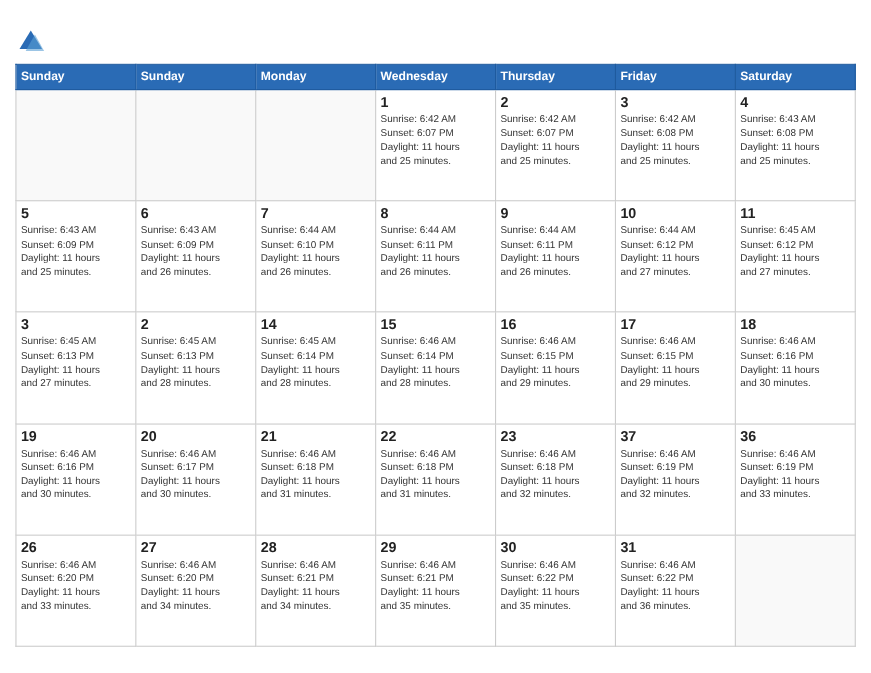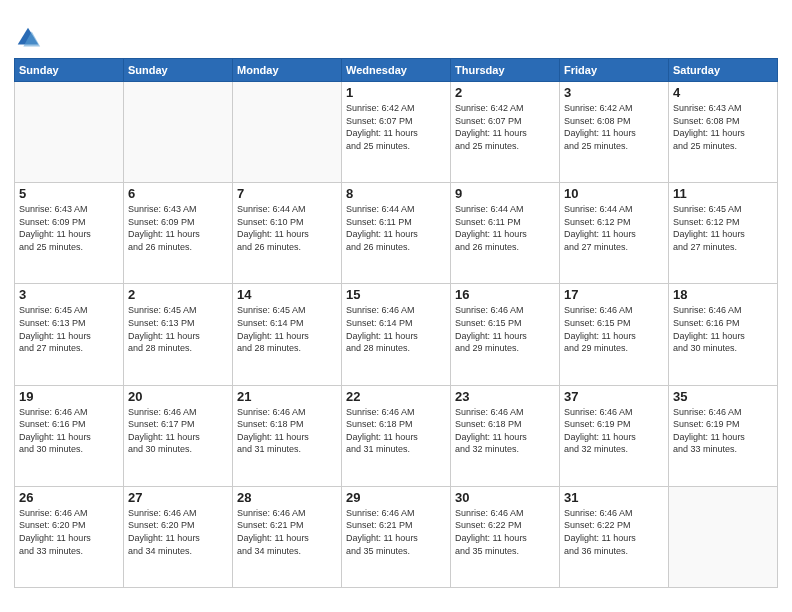--- a/index.html
+++ b/index.html
@@ -307,21 +307,21 @@
 and 32 minutes.</div>
           </td>
           <td>
             <span class="day-number">37</span>
             <div class="day-info" style="white-space: pre-line;">Sunrise: 6:46 AM
 Sunset: 6:19 PM
 Daylight: 11 hours
 and 32 minutes.</div>
           </td>
           <td>
-            <span class="day-number">35</span>
+            <span class="day-number">36</span>
             <div class="day-info" style="white-space: pre-line;">Sunrise: 6:46 AM
 Sunset: 6:19 PM
 Daylight: 11 hours
 and 33 minutes.</div>
           </td>
         </tr>
         <tr>
           <td>
             <span class="day-number">26</span>
             <div class="day-info" style="white-space: pre-line;">Sunrise: 6:46 AM

